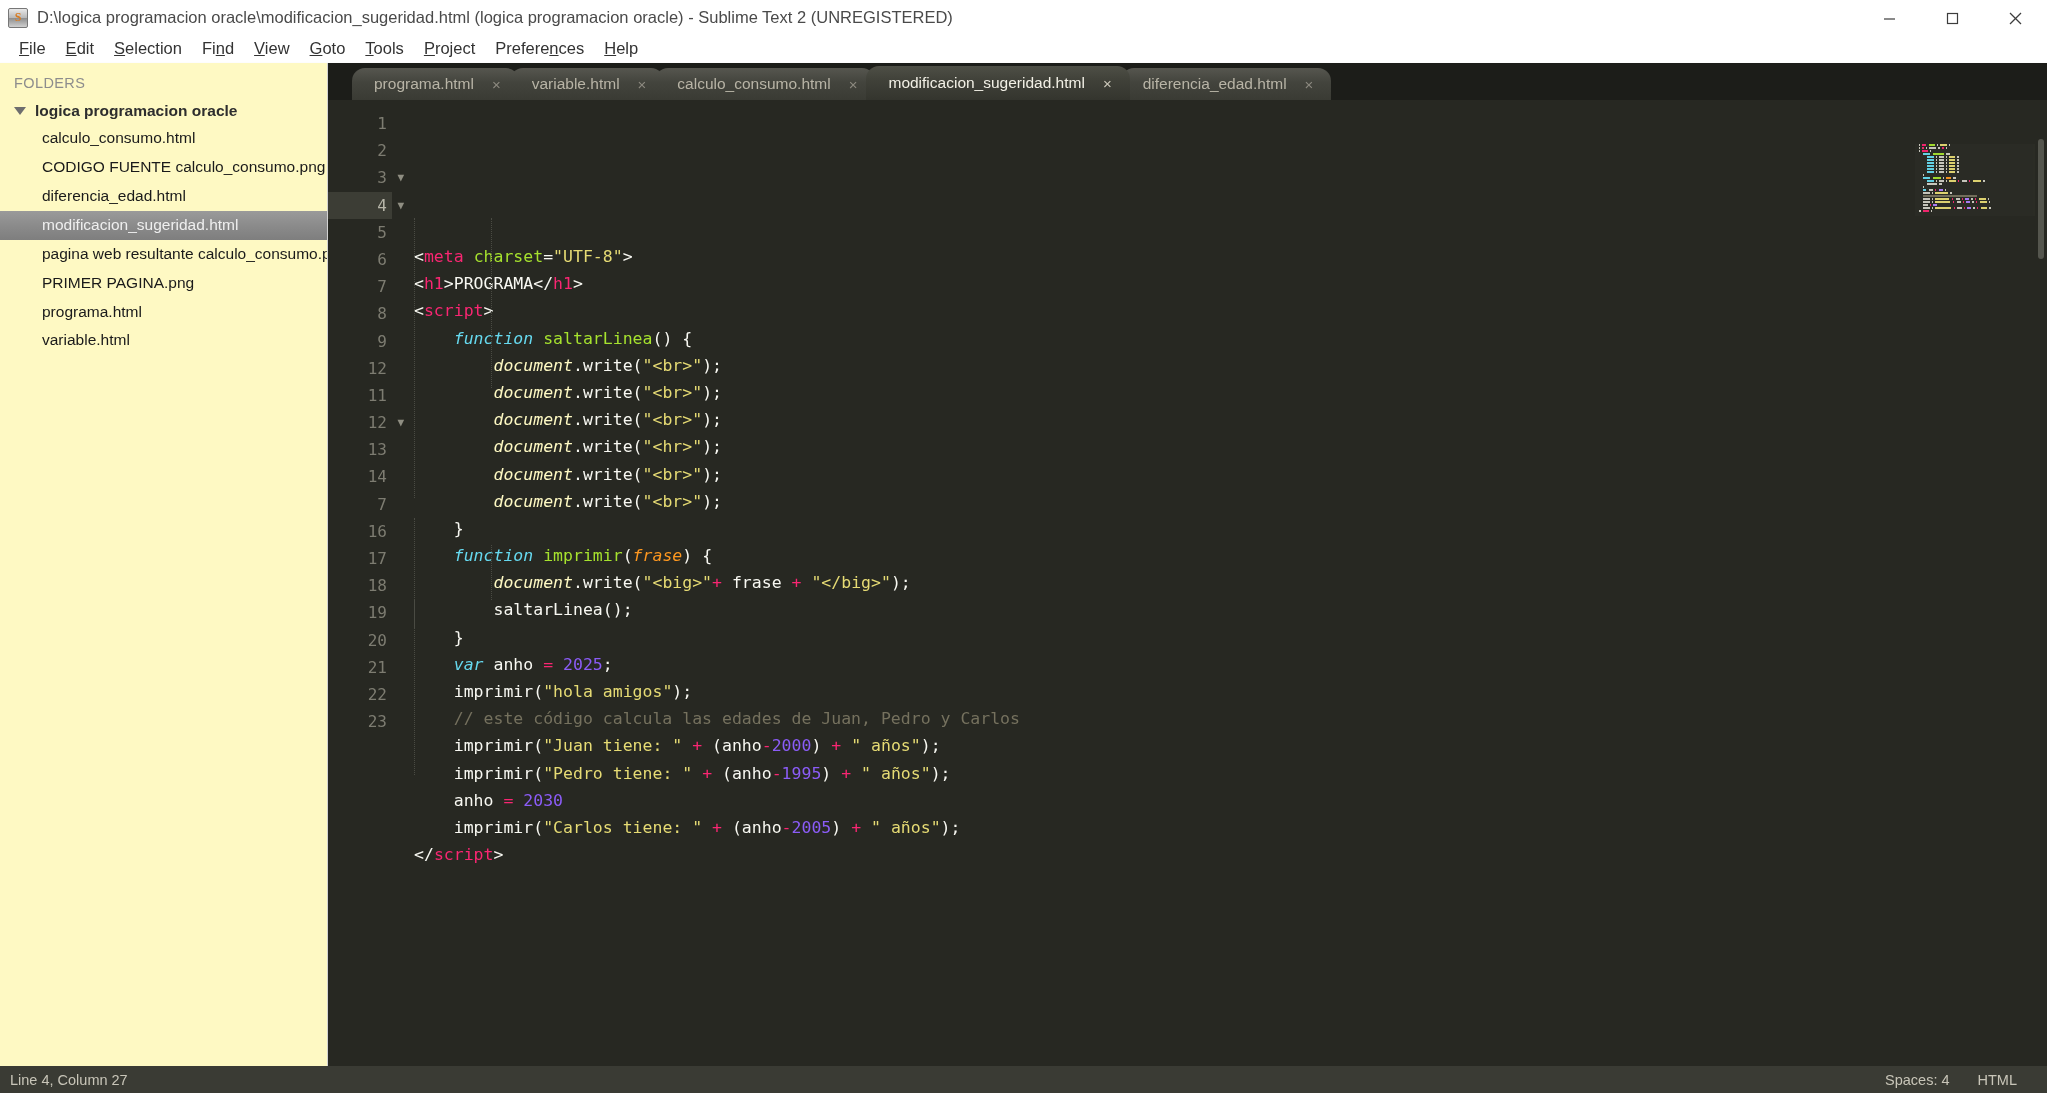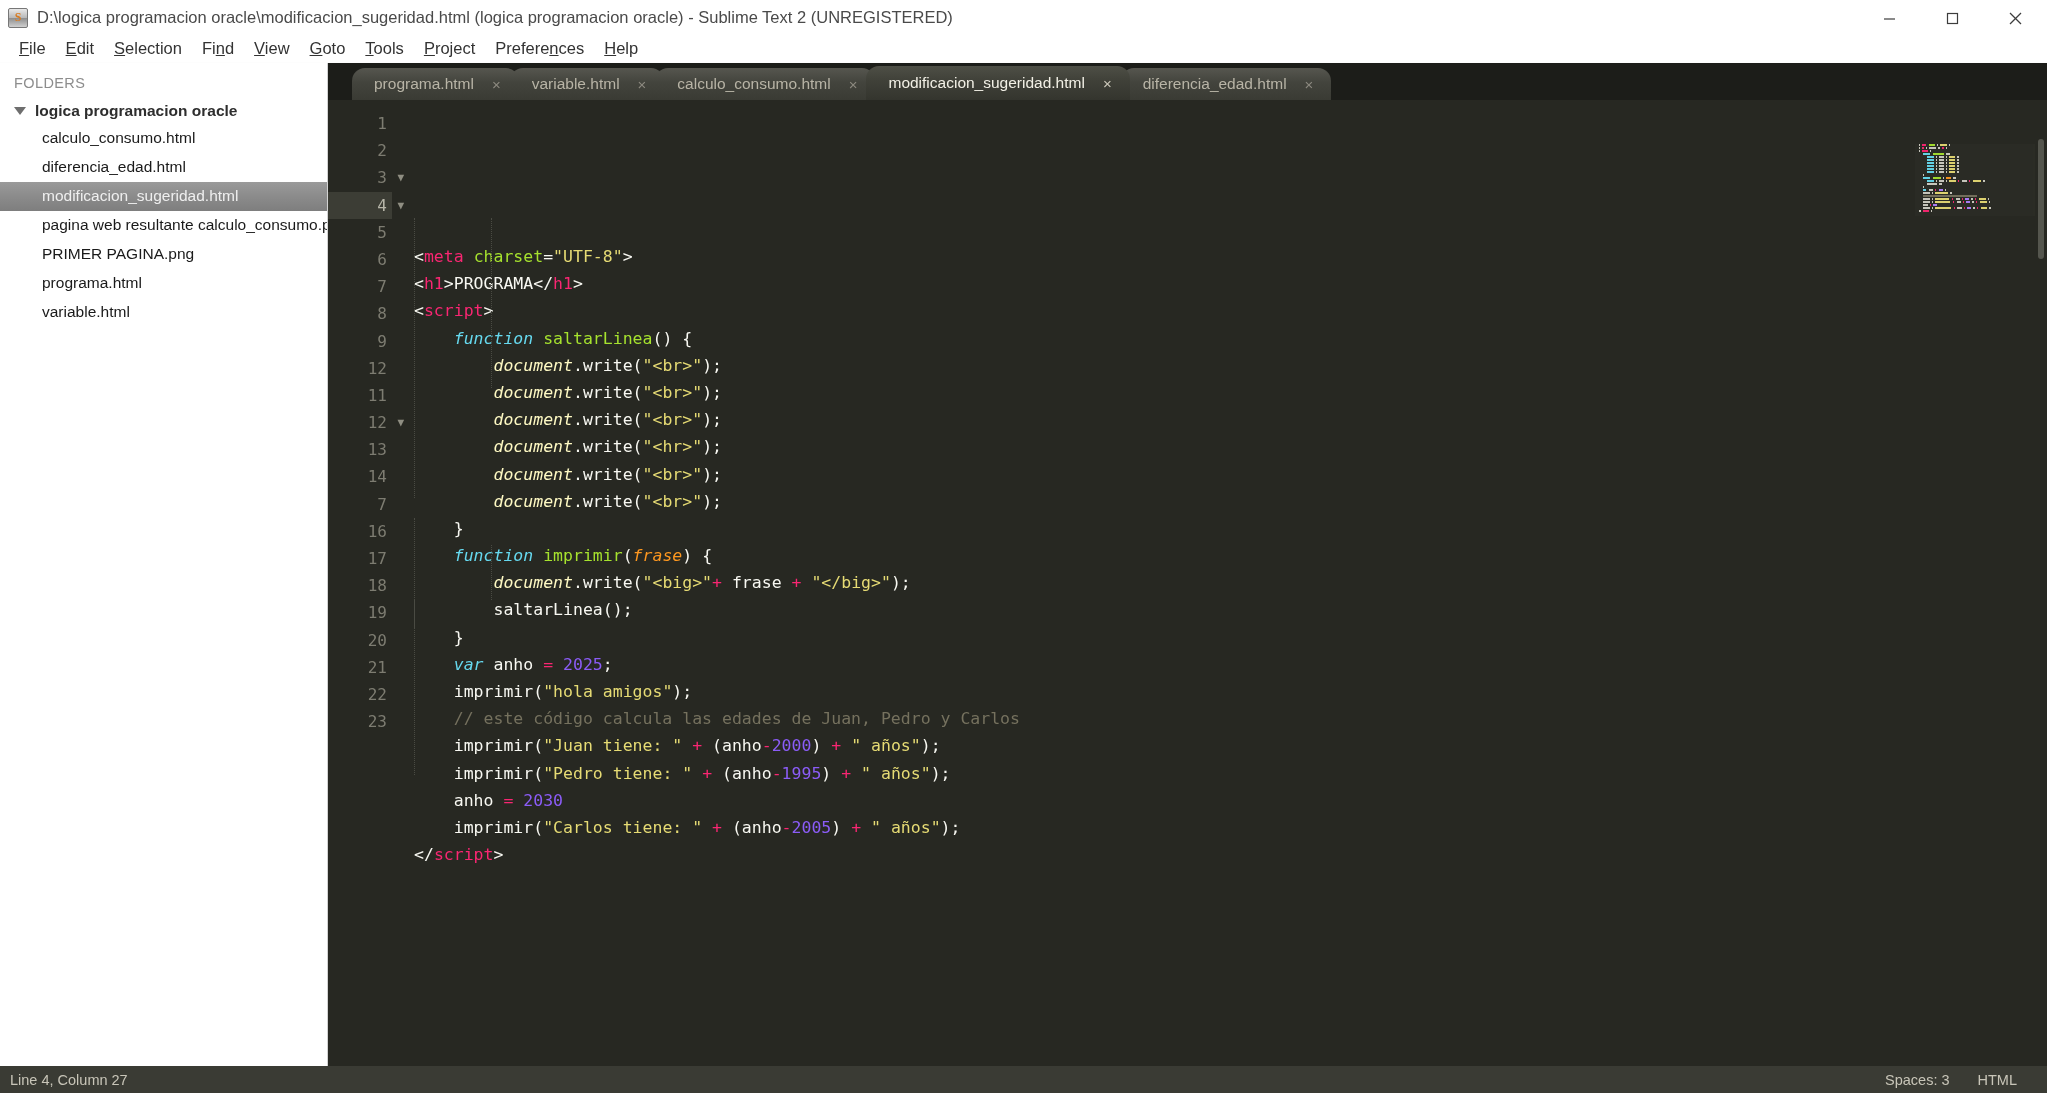--- a/index.html
+++ b/index.html
@@ -61,21 +61,21 @@
   
   .main {
     display: flex;
     height: calc(1093px - 36px - 27px - 27px);
     width: 100%;
   }
 
   
   .sidebar {
     width: 328px; flex: 0 0 328px;
-    background: #ffffff;
+    background: #fef9c3;
     padding-top: 7px;
     overflow: hidden;
     position: relative;
     border-right: 1px solid #d2d2d2;
   }
   .folders-label {
     font-size: 14.5px; color: #8d8d8d;
     letter-spacing: 0.4px;
     padding: 5px 0 7px 14px;
     font-family: "Liberation Sans", sans-serif;
@@ -296,20 +296,21 @@
 <div class="main">
 
   <div class="sidebar">
     <div class="folders-label">FOLDERS</div>
     <div class="tree-root">
       <span class="tri"></span>
       <span>logica programacion oracle</span>
     </div>
     <div id="file-tree">
         <div class="tree-file">calculo_consumo.html</div>
+        <div class="tree-file">CODIGO FUENTE calculo_consumo.png</div>
         <div class="tree-file">diferencia_edad.html</div>
         <div class="tree-file selected">modificacion_sugeridad.html</div>
         <div class="tree-file">pagina web resultante  calculo_consumo.png</div>
         <div class="tree-file">PRIMER PAGINA.png</div>
         <div class="tree-file">programa.html</div>
         <div class="tree-file">variable.html</div>
       </div>
   </div>
 
   <div class="editor-pane">
@@ -547,16 +548,16 @@
         <div class="thumb"></div>
       </div>
     </div>
   </div>
 </div>
 
 <div class="statusbar">
   <div class="status-left">Line 4, Column 27</div>
 
   <div class="status-right">
-    <div>Spaces: 3</div>
+    <div>Spaces: 4</div>
     <div>HTML</div>
   </div>
 </div>
 
 </body></html>

